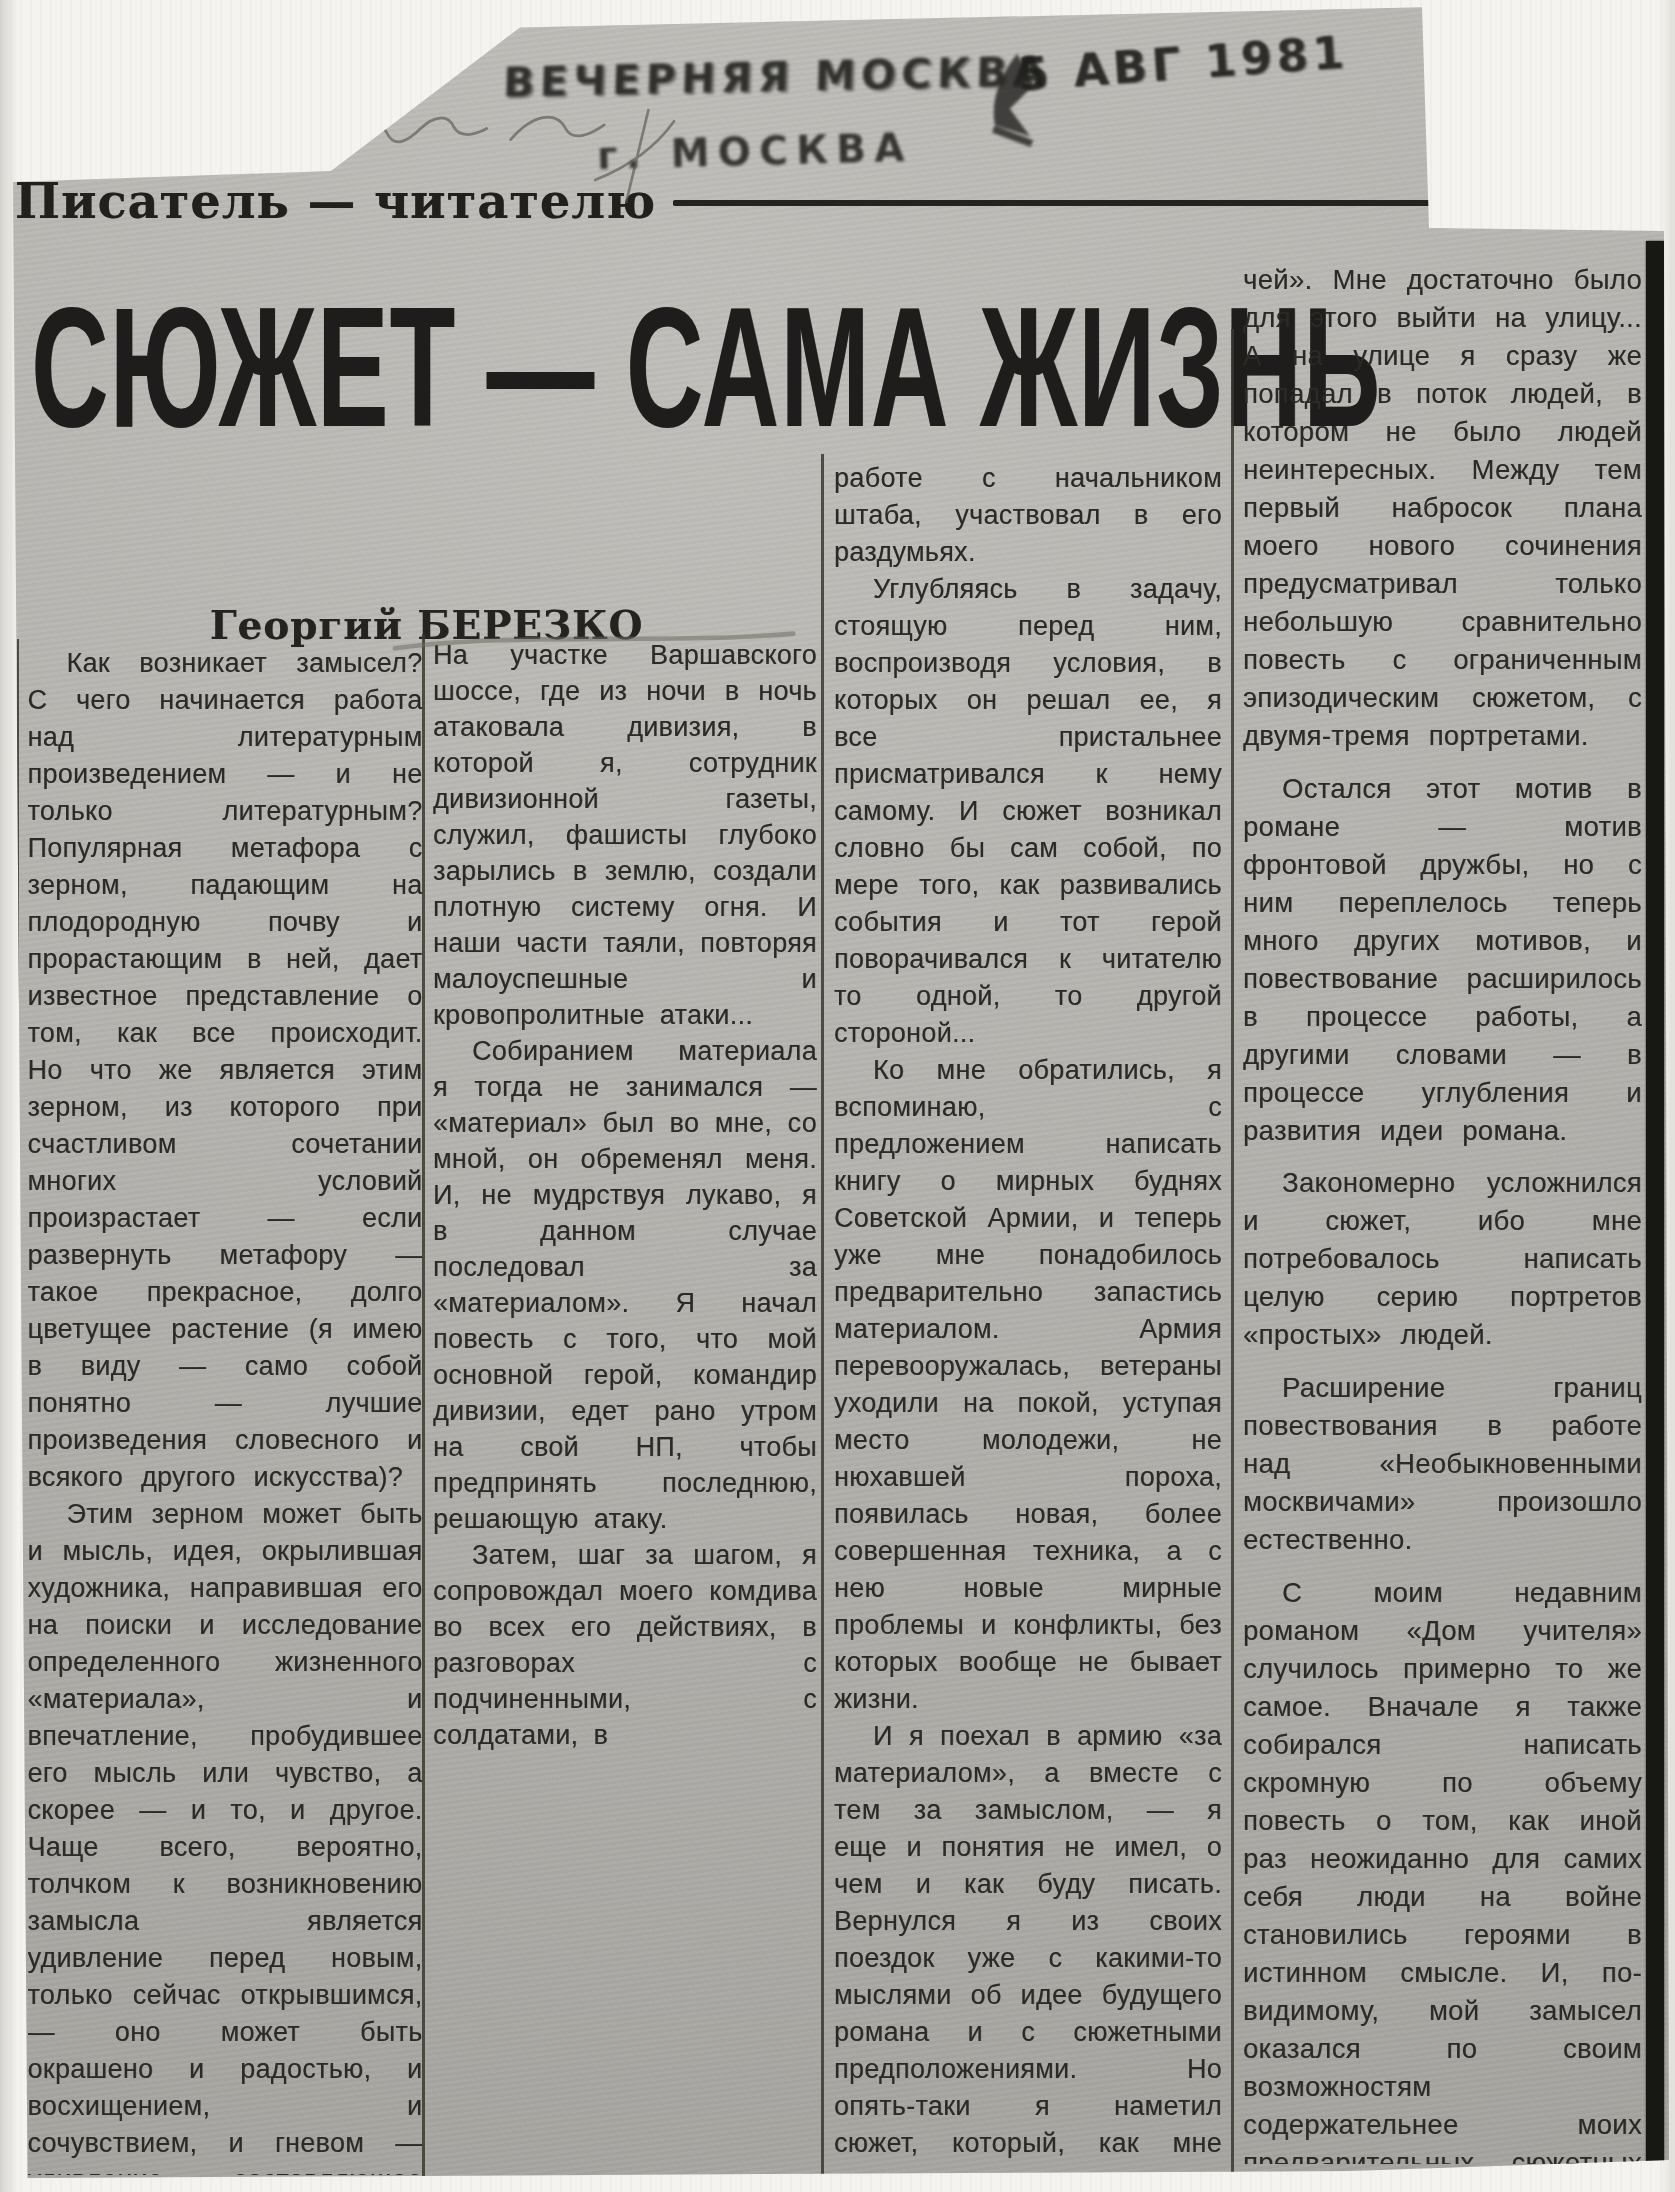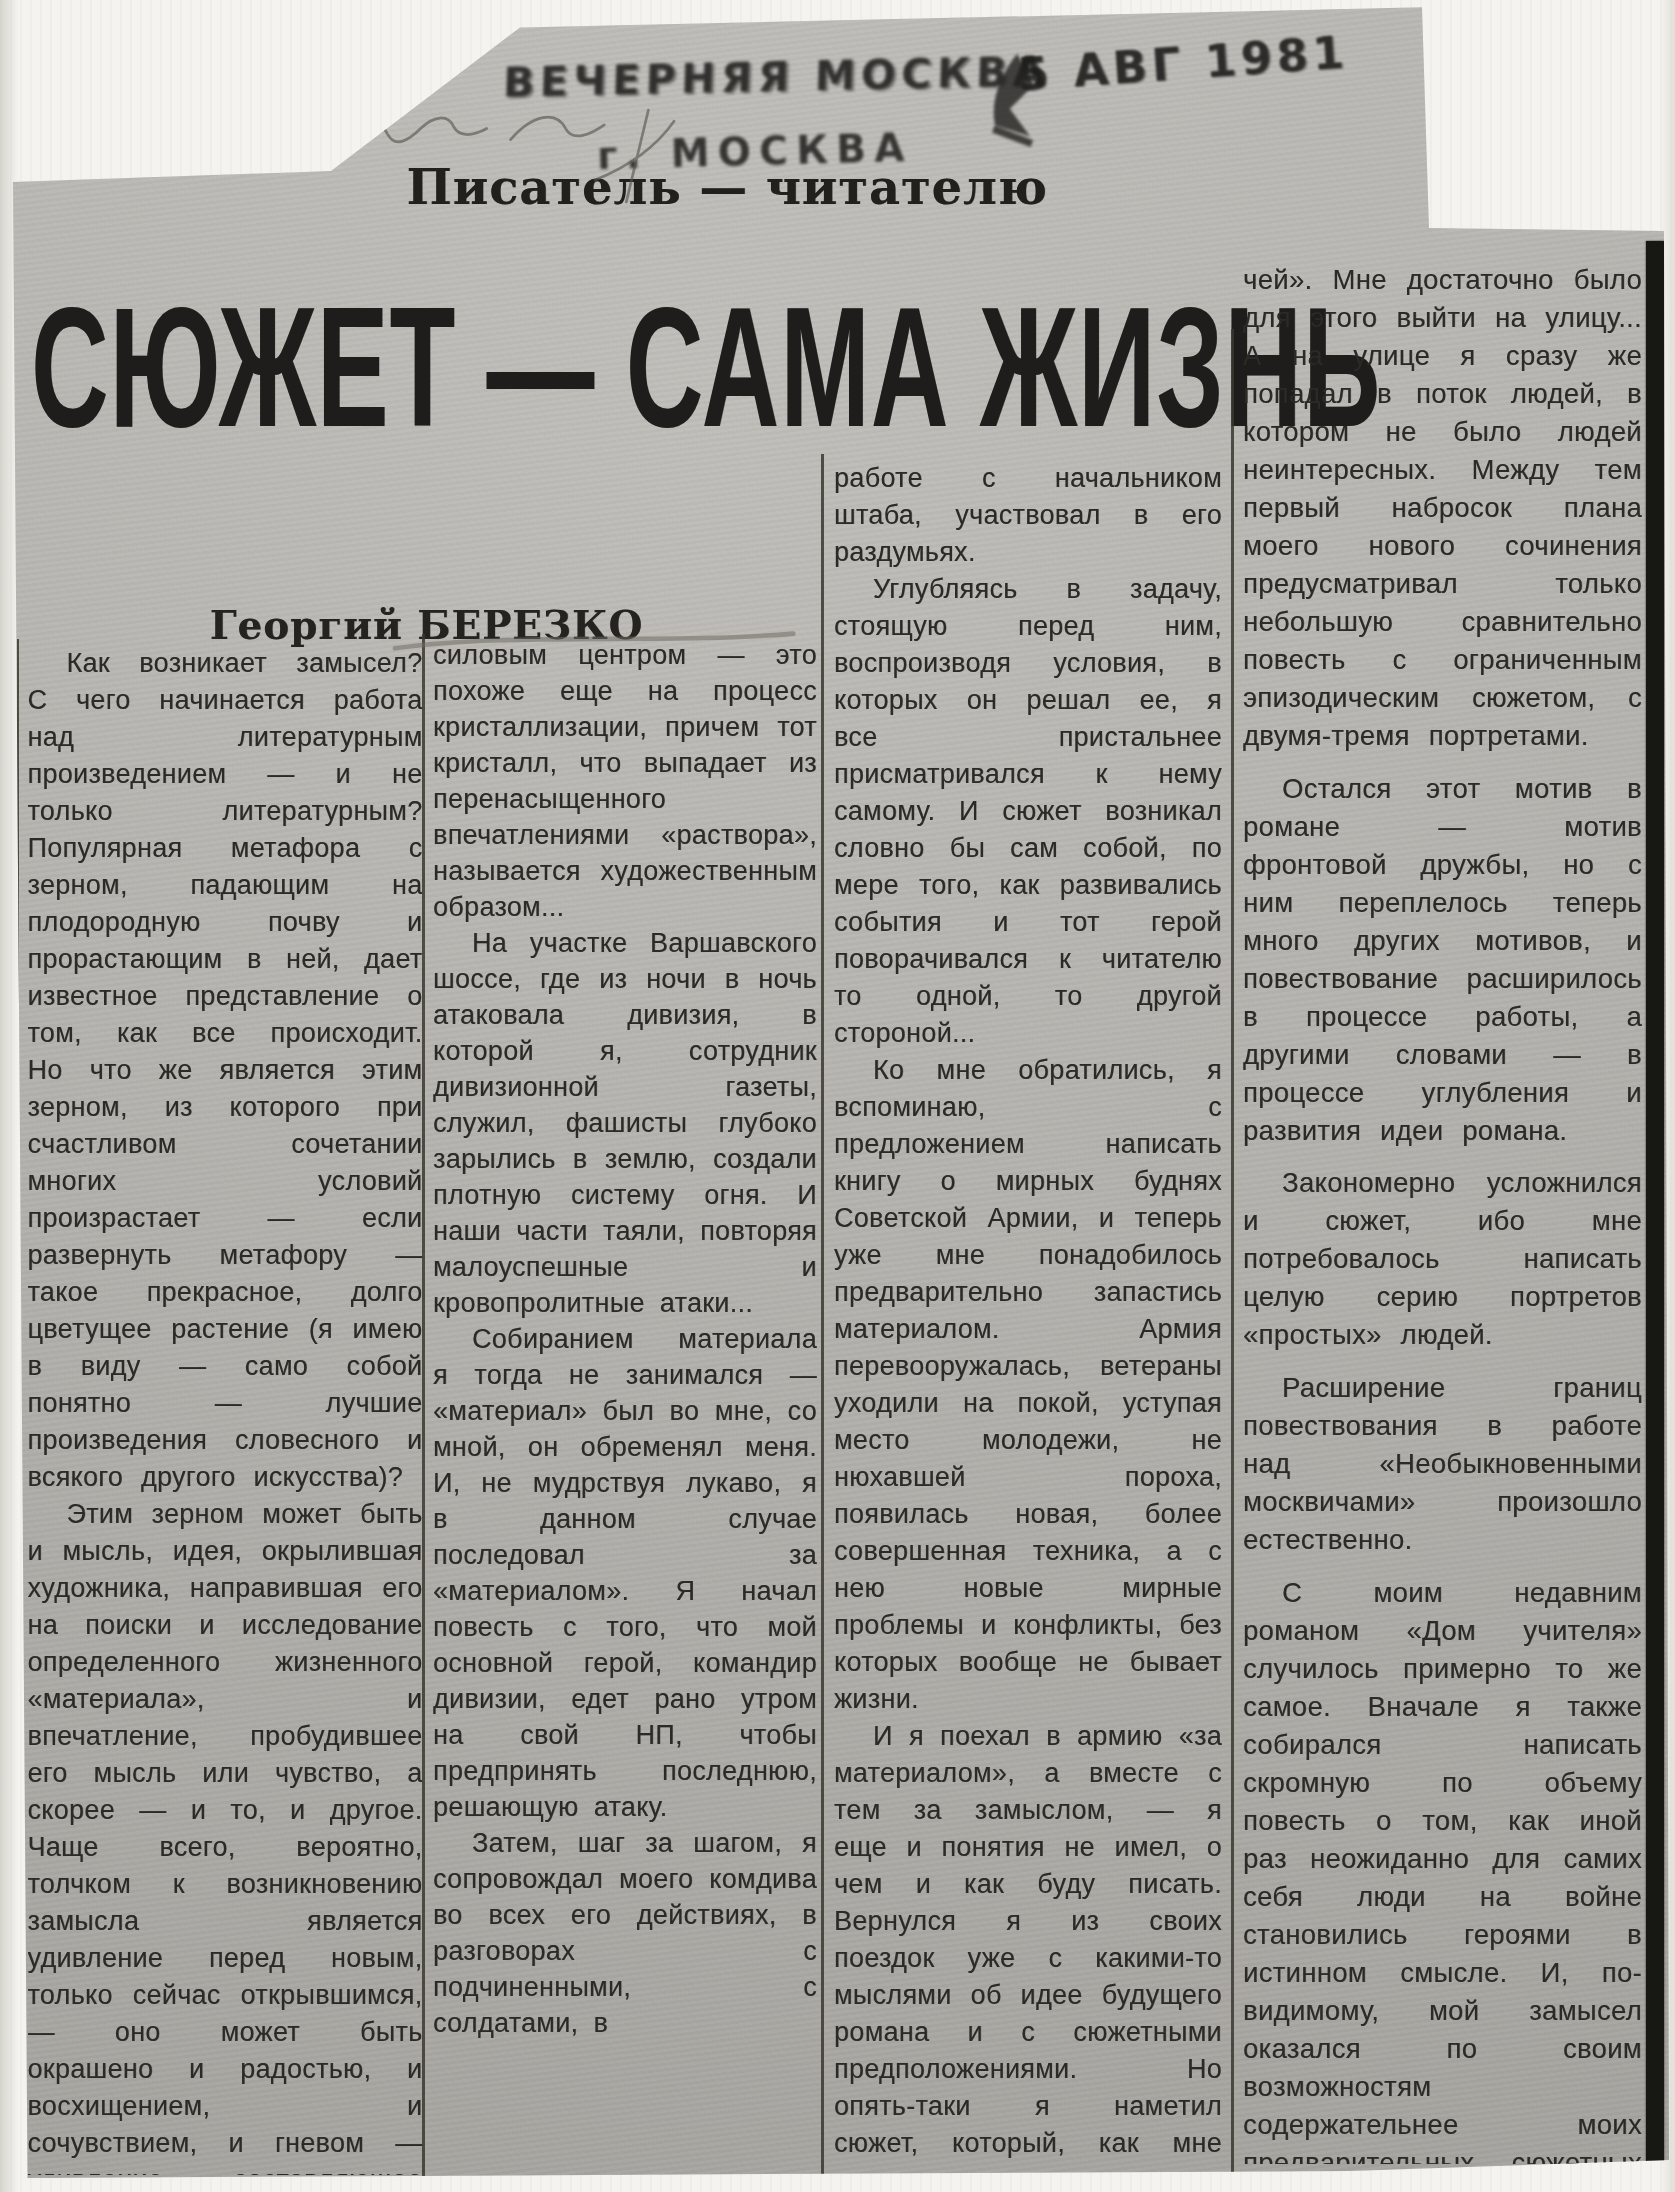--- a/index.html
+++ b/index.html
@@ -27,21 +27,21 @@
   }
   .ink{ text-shadow:0.4px 0.4px 0.6px rgba(25,25,22,.38); }
 
   
   .stamp{position:absolute;color:#1d1d1b;font-family:"DejaVu Sans",sans-serif;font-weight:700;white-space:nowrap;}
   .stamp-l1{left:503px;top:53px;font-size:41px;letter-spacing:5.5px;transform:rotate(-1.2deg) skewX(-3deg);filter:blur(1.6px);opacity:.88;text-shadow:2.8px 1.8px 0 rgba(25,25,22,.45);}
   .stamp-l2{left:597px;top:129px;font-size:39px;letter-spacing:8.3px;transform:rotate(-1.5deg);filter:blur(1.4px);opacity:.85;}
   .stamp-date{left:1017px;top:37px;font-size:45px;letter-spacing:4.6px;transform:rotate(-4deg);filter:blur(1px);opacity:.9;text-shadow:1.8px 0.9px 0 rgba(25,25,22,.4);}
 
   
-  .rubric{position:absolute;left:14.7px;top:159px;width:1425px;display:flex;align-items:center;gap:17px;flex-direction:column;}
+  .rubric{position:absolute;left:14.7px;top:173px;width:1425px;display:flex;align-items:center;gap:17px;}
   .rubric-text{
     font-family:"DejaVu Serif",serif;font-weight:700;font-size:48px;letter-spacing:0.9px;
     color:#21201d;white-space:nowrap;
   }
   .rubric-rule{flex:1;height:5.5px;background:#24231f;margin-top:3.7px;border-radius:1.8px;}
 
   
   .headline{
     position:absolute;left:31px;top:277px;white-space:nowrap;
     font-family:"Liberation Sans",sans-serif;font-weight:700;
@@ -101,21 +101,20 @@
     <div class="headline ink">СЮЖЕТ — САМА ЖИЗНЬ</div>
 
 
     <div class="byline ink">Георгий БЕРЕЗКО</div>
 
     <div class="col col1 ink">
         <p class="para">Как возникает замысел? С чего начинается работа над литературным произведением — и не только литературным? Популярная метафора с зерном, падающим на плодородную почву и прорастающим в ней, дает известное представление о том, как все происходит. Но что же является этим зерном, из которого при счастливом сочетании многих условий произрастает — если развернуть метафору — такое прекрасное, долго цветущее растение (я имею в виду — само собой понятно — лучшие произведения словесного и всякого другого искусства)?</p>
         <p class="para">Этим зерном может быть и мысль, идея, окрылившая художника, направившая его на поиски и исследование определенного жизненного «материала», и впечатление, пробудившее его мысль или чувство, а скорее — и то, и другое. Чаще всего, вероятно, толчком к возникновению замысла является удивление перед новым, только сейчас открывшимся, — оно может быть окрашено и радостью, и восхищением, и сочувствием, и гневом — удивление, заставляющее работать воображение, фантазию.</p>
       </div>
     <div class="col col2 flush ink">
-        <p class="para">силовым центром — это похоже еще на процесс кристаллизации, причем тот кристалл, что выпадает из перенасыщенного впечатлениями «раствора», называется художественным образом...</p>
         <p class="para">На участке Варшавского шоссе, где из ночи в ночь атаковала дивизия, в которой я, сотрудник дивизионной газеты, служил, фашисты глубоко зарылись в землю, создали плотную систему огня. И наши части таяли, повторяя малоуспешные и кровопролитные атаки...</p>
         <p class="para">Собиранием материала я тогда не занимался — «материал» был во мне, со мной, он обременял меня. И, не мудрствуя лукаво, я в данном случае последовал за «материалом». Я начал повесть с того, что мой основной герой, командир дивизии, едет рано утром на свой НП, чтобы предпринять последнюю, решающую атаку.</p>
         <p class="para">Затем, шаг за шагом, я сопровождал моего комдива во всех его действиях, в разговорах с подчиненными, с солдатами, в</p>
       </div>
     <div class="col col3 flush ink">
         <p class="para">работе с начальником штаба, участвовал в его раздумьях.</p>
         <p class="para">Углубляясь в задачу, стоящую перед ним, воспроизводя условия, в которых он решал ее, я все пристальнее присматривался к нему самому. И сюжет возникал словно бы сам собой, по мере того, как развивались события и тот герой поворачивался к читателю то одной, то другой стороной...</p>
         <p class="para">Ко мне обратились, я вспоминаю, с предложением написать книгу о мирных буднях Советской Армии, и теперь уже мне понадобилось предварительно запастись материалом. Армия перевооружалась, ветераны уходили на покой, уступая место молодежи, не нюхавшей пороха, появилась новая, более совершенная техника, а с нею новые мирные проблемы и конфликты, без которых вообще не бывает жизни.</p>
         <p class="para">И я поехал в армию «за материалом», а вместе с тем за замыслом, — я еще и понятия не имел, о чем и как буду писать. Вернулся я из своих поездок уже с какими-то мыслями об идее будущего романа и с сюжетными предположениями. Но опять-таки я наметил сюжет, который, как мне казалось, органически вытекал из моих новых впечатлений и новых знакомств.</p>
       </div>

